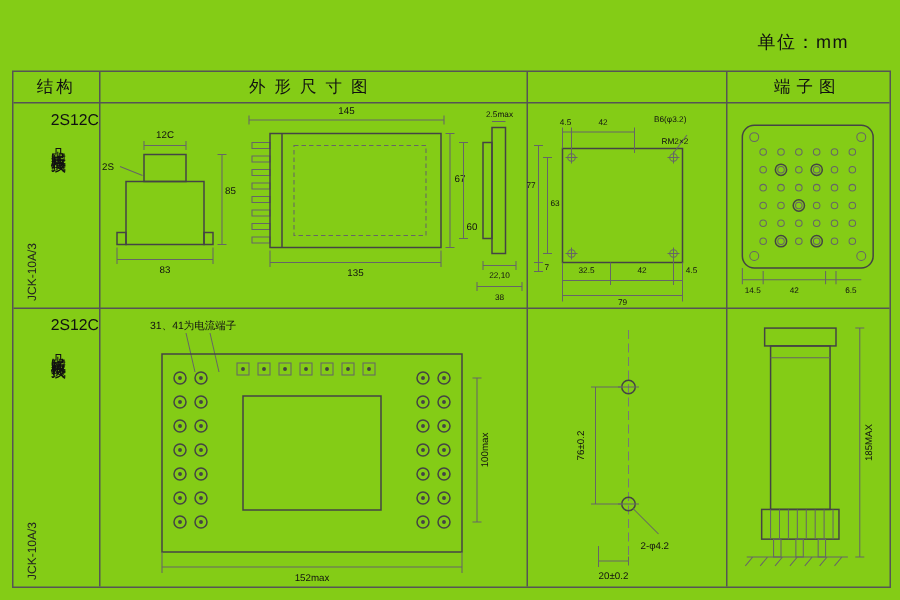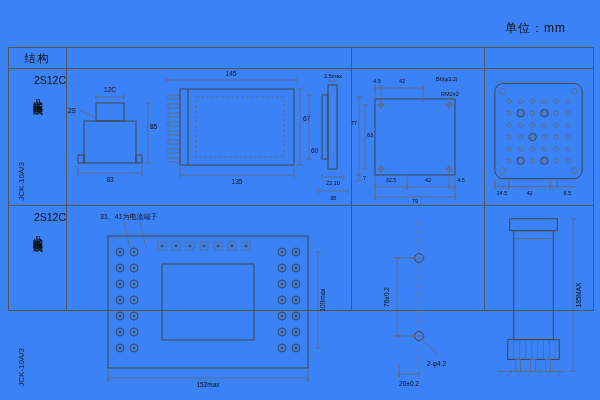--- a/index.html
+++ b/index.html
@@ -1,19 +1,19 @@
 <!DOCTYPE html>
 <html><head>
 <meta charset="utf-8">
 <style>
   html,body{margin:0;padding:0;background:#e8e8e8}
-  .canvas{position:relative;width:600px;height:400px;background:#3b82f6;
+  .canvas{position:relative;width:600px;height:400px;background:#84cc16;
     font-family:"Liberation Sans","DejaVu Sans",sans-serif;color:#111;overflow:hidden}
   .unit{position:absolute;left:505px;top:20px;font-size:12px;letter-spacing:1px}
-  .tbl{position:absolute;left:8px;top:47px;width:586px;height:264px;
+  .tbl{position:absolute;left:8px;top:47px;width:586px;height:345px;
     border:1px solid #555;box-sizing:border-box}
   .vl{position:absolute;top:0;bottom:0;width:1px;background:#555}
   .hl{position:absolute;left:0;right:0;height:1px;background:#555}
   .hcell{position:absolute;top:0;height:20px;line-height:20px;text-align:center;font-size:11px;color:#111}
   .ls2{letter-spacing:2px}.ls6{letter-spacing:6px}.ls4{letter-spacing:4px}
   .cell{position:absolute;overflow:hidden}
   .model{position:absolute;top:5px;left:0;width:100%;text-align:right;font-size:10.5px}
   .vtext{position:absolute;top:22px;left:50%;transform:translateX(-50%);
     writing-mode:vertical-rl;text-orientation:upright;font-size:10px;letter-spacing:1px}
   .vcode{position:absolute;bottom:3px;left:8px;writing-mode:vertical-rl;
@@ -38,20 +38,22 @@
 
   <div class="tbl">
 
     <div class="vl" style="left:57px"></div>
     <div class="vl" style="left:342px"></div>
     <div class="vl" style="left:475px"></div>
     <div class="hl" style="top:20px"></div>
     <div class="hl" style="top:157px"></div>
 
     <div class="hcell ls2" style="left:0;width:57px">结构</div>
+    <div class="hcell ls6" style="left:57px;width:285px">外形尺寸图</div>
+    <div class="hcell ls4" style="left:475px;width:109px">端子图</div>
 
     <div class="cell" style="left:0;top:21px;width:57px;height:135px">
       <span class="model">2S12C</span>
       <span class="vtext">凸出式板后接线</span>
       <span class="vcode">JCK-10A/3</span>
     </div>
 
     <div class="cell" style="left:57px;top:21px;width:285px;height:135px">
       <svg width="285" height="135" viewBox="0 0 285 135">
         <g>

